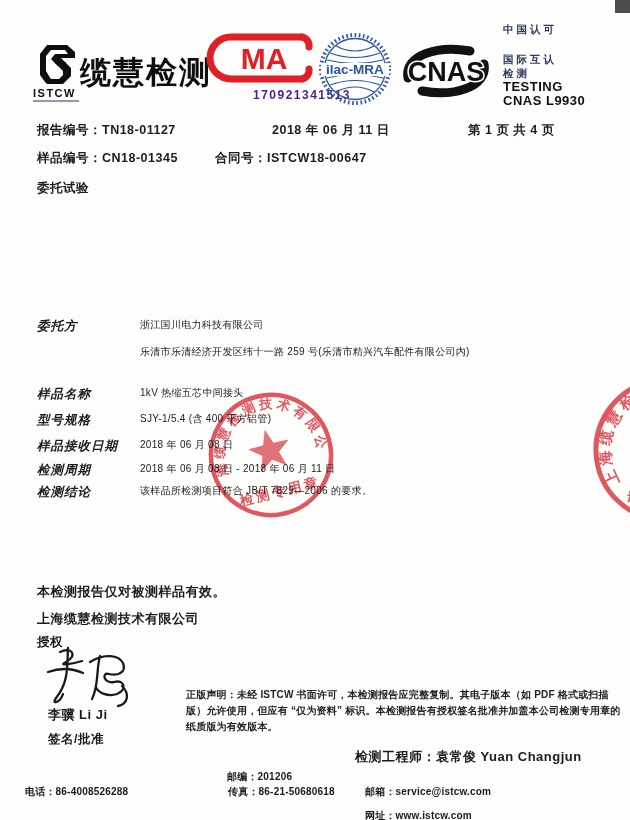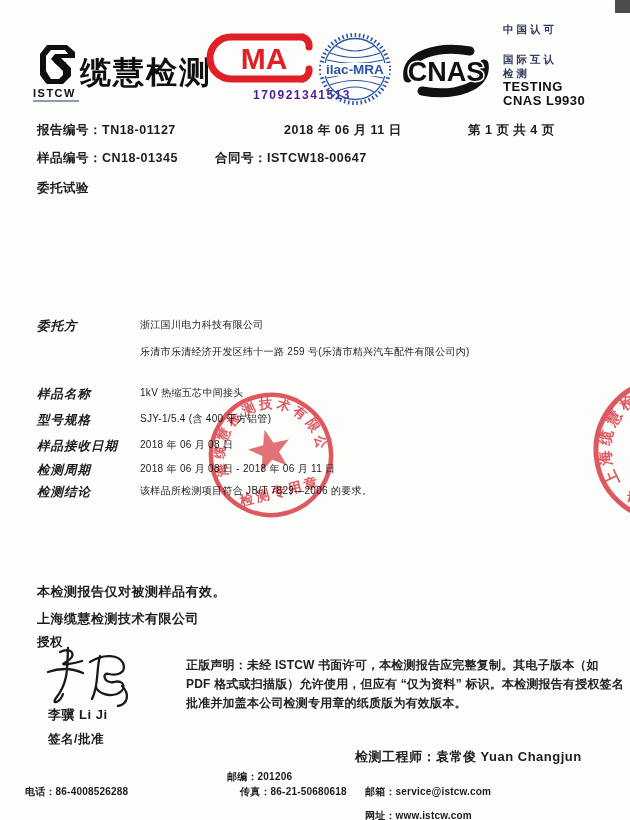--- a/index.html
+++ b/index.html
@@ -13,22 +13,22 @@
   .brand-name{font-size:31px;font-weight:700;letter-spacing:2px;color:#0e0e0e;}
   .istcw-word{font-size:11px;font-weight:700;letter-spacing:1.5px;color:#0e0e0e;}
   .tagline{width:46px;height:2px;background:#5b6f93;opacity:.7;}
   .cma-num{font-size:12px;font-weight:700;letter-spacing:1.5px;color:#4c1d95;width:128px;text-align:center;margin-left:40px;}
   .accr-cn{font-size:10.5px;font-weight:700;letter-spacing:3px;color:#2e3a5c;line-height:14px;}
   .accr-en{font-size:13px;font-weight:700;letter-spacing:.5px;color:#101010;line-height:14px;}
   .title{font-size:30px;font-weight:700;letter-spacing:26px;color:#0d0d0d;}
   .flabel{font-size:12.5px;font-weight:700;letter-spacing:1px;font-style:italic;}
   .fvalue{font-size:10px;font-weight:400;letter-spacing:.3px;}
   .disclaimer{
-    font-size:12px;font-weight:700;line-height:1.6;color:#222;
-    white-space:normal;width:438px;letter-spacing:.2px;
+    font-size:10px;font-weight:700;line-height:1.6;color:#222;
+    white-space:normal;width:438px;letter-spacing:.2px;margin-top:31px;
   }
   .foot{font-size:10px;font-weight:700;color:#1a1a1a;letter-spacing:.2px;line-height:15px;}
   .corner{position:absolute;right:0;top:0;width:15px;height:13px;background:#4d4d4d;}
   .stampsvg{position:absolute;left:0;top:0;mix-blend-mode:multiply;opacity:.85;pointer-events:none;}
 </style>
 </head>
 <body>
 
 <div class="page">
 
@@ -72,21 +72,21 @@
 
   <div class="abs accr-cn" style="left:503px;top:22px">中国认可</div>
   <div class="abs accr-cn" style="left:503px;top:52px">国际互认</div>
   <div class="abs accr-cn" style="left:503px;top:66px">检测</div>
   <div class="abs accr-en" style="left:503px;top:80px">TESTING</div>
   <div class="abs accr-en" style="left:503px;top:94px">CNAS L9930</div>
 
   <div class="abs doc" style="left:37px;top:122px">
     <span>报告编号：</span><span>TN18-01127</span>
   </div>
-  <div class="abs doc" style="left:284px;top:122px">2018 年 06 月 11 日</div>
+  <div class="abs doc" style="left:272px;top:122px">2018 年 06 月 11 日</div>
   <div class="abs doc" style="left:468px;top:122px">第 1 页 共 4 页</div>
 
   <div class="abs doc" style="left:37px;top:150px">
     <span>样品编号：</span><span>CN18-01345</span>
   </div>
   <div class="abs doc" style="left:215px;top:150px">
     <span>合同号：</span><span>ISTCW18-00647</span>
   </div>
 
   <div class="abs doc" style="left:37px;top:180px">委托试验</div>
@@ -122,21 +122,21 @@
 
   <div class="abs disclaimer" style="left:186px;top:656px">正版声明：未经 ISTCW 书面许可，本检测报告应完整复制。其电子版本（如 PDF 格式或扫描版）允许使用，但应有 “仅为资料” 标识。本检测报告有授权签名批准并加盖本公司检测专用章的纸质版为有效版本。</div>
 
   <div class="abs doc" style="left:48px;top:706px;font-size:13px">李骥 Li Ji</div>
   <div class="abs doc" style="left:48px;top:731px">签名/批准</div>
 
   <div class="abs doc" style="left:355px;top:748px;font-size:13px">检测工程师：袁常俊 Yuan Changjun</div>
 
   <div class="abs foot" style="left:25px;top:784px">电话：86-4008526288</div>
   <div class="abs foot" style="left:227px;top:769px">邮编：201206</div>
-  <div class="abs foot" style="left:240px;top:784px">传真：86-21-50680618</div>
+  <div class="abs foot" style="left:228px;top:784px">传真：86-21-50680618</div>
   <div class="abs foot" style="left:365px;top:808px">网址：www.istcw.com</div>
   <div class="abs foot" style="left:365px;top:784px">邮箱：service@istcw.com</div>
 
   <svg class="stampsvg" width="630" height="820" viewBox="0 0 630 820">
     <defs>
       <path id="arc1" d="M -44.2 16.1 A 47 47 0 1 1 44.2 16.1"></path>
       <path id="arc2" d="M -52.6 19.2 A 56 56 0 1 1 52.6 19.2"></path>
     </defs>
 
     <g transform="translate(271,455) rotate(-14)">

